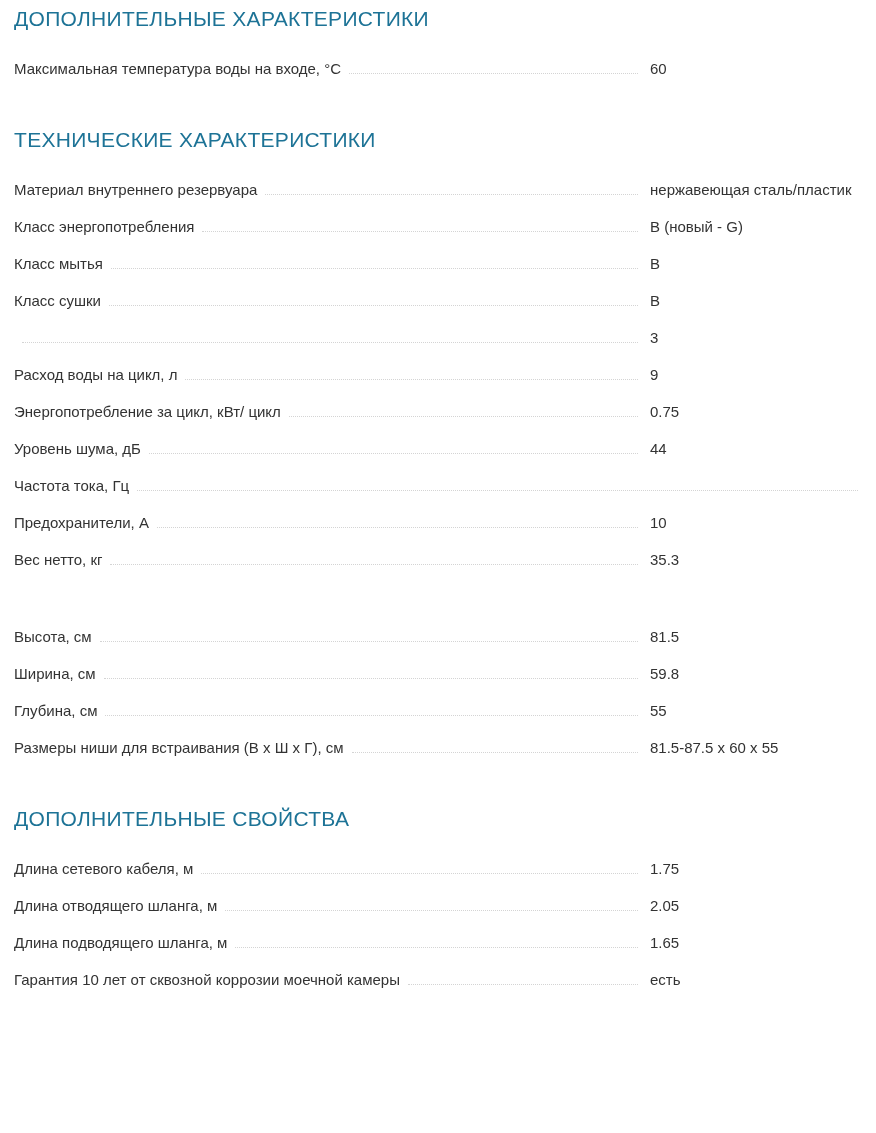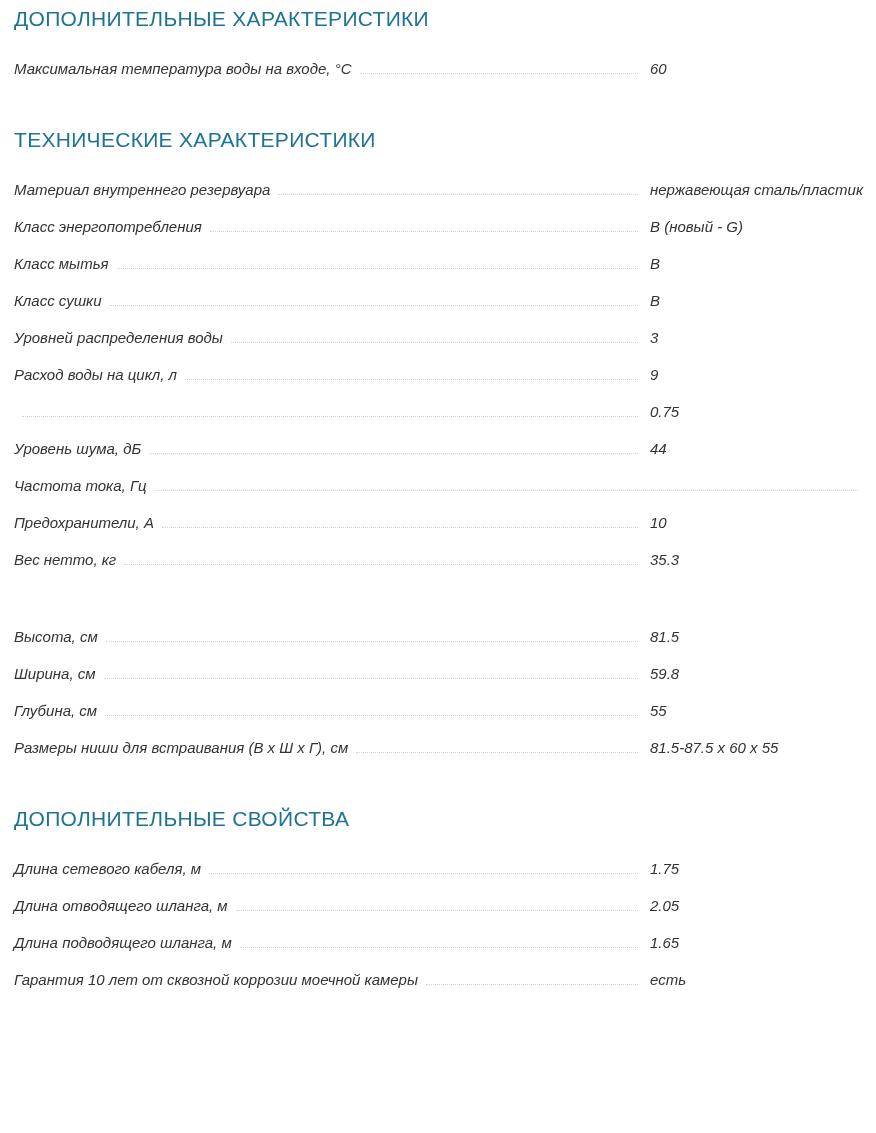--- a/index.html
+++ b/index.html
@@ -22,21 +22,20 @@
     line-height: 26px;
     font-weight: 400;
     letter-spacing: 0.3px;
     color: var(--heading-color, #1d7396);
     text-transform: uppercase;
   }
   .row {
     display: flex;
     align-items: center;
     padding: 8px 0;
-    font-style: italic;
   }
   .row .label {
     flex: 0 0 auto;
     max-width: 560px;
     font-size: 15px;
     line-height: 21px;
     white-space: nowrap;
   }
   .row .leader {
     flex: 1 1 auto;
@@ -80,30 +79,30 @@
           <div class="label">Класс мытья</div>
           <div class="leader"></div>
           <div class="value">В</div>
         </div>
         <div class="row">
           <div class="label">Класс сушки</div>
           <div class="leader"></div>
           <div class="value">В</div>
         </div>
         <div class="row">
-          <div class="label">Уровней распределения воды</div>
           <div class="leader"></div>
           <div class="value">3</div>
         </div>
         <div class="row">
           <div class="label">Расход воды на цикл, л</div>
           <div class="leader"></div>
           <div class="value">9</div>
         </div>
         <div class="row">
+          <div class="label">Энергопотребление за цикл, кВт/ цикл</div>
           <div class="leader"></div>
           <div class="value">0.75</div>
         </div>
         <div class="row">
           <div class="label">Уровень шума, дБ</div>
           <div class="leader"></div>
           <div class="value">44</div>
         </div>
         <div class="row">
           <div class="label">Частота тока, Гц</div>

